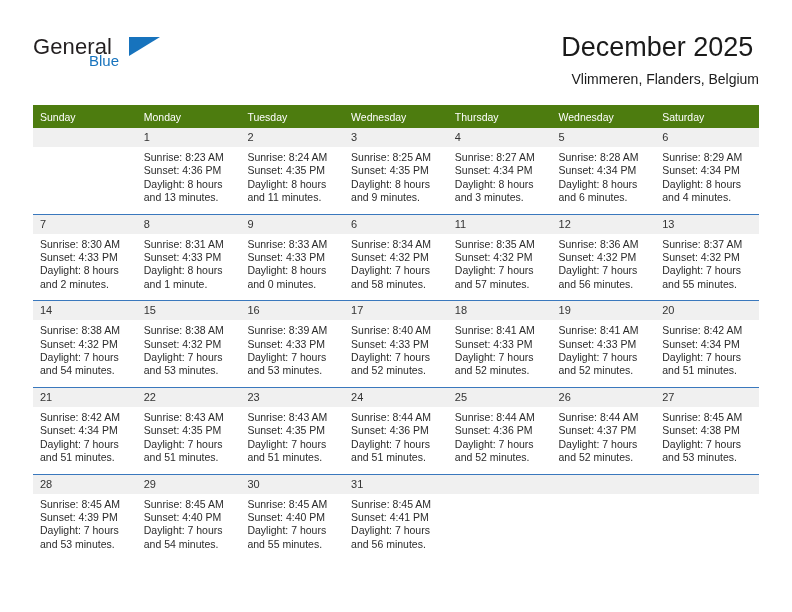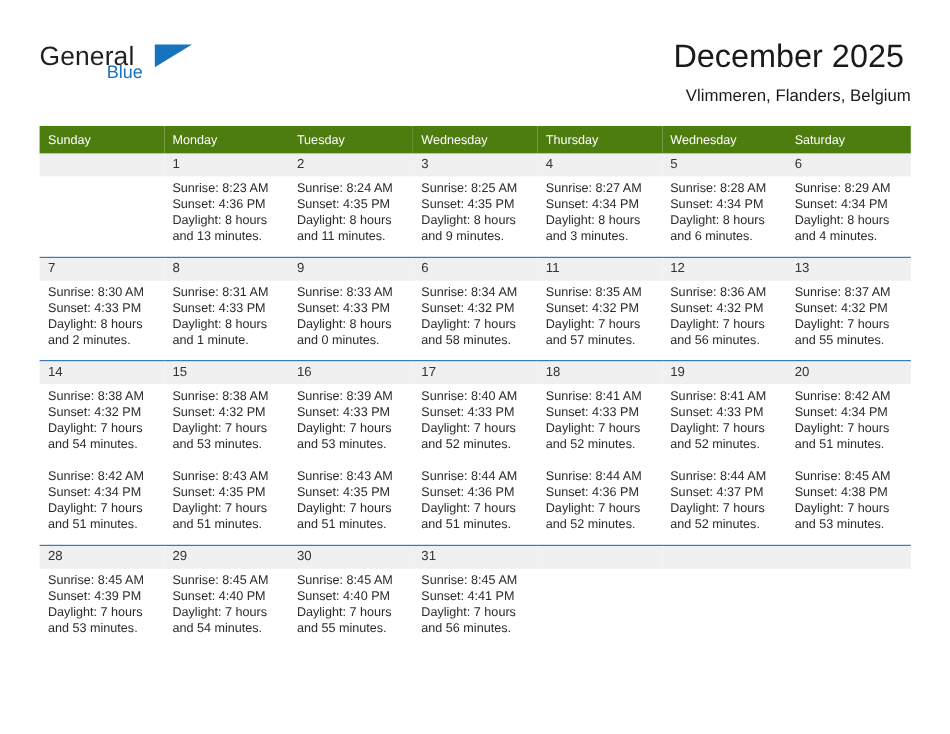--- a/index.html
+++ b/index.html
@@ -366,20 +366,29 @@
           </td>
           <td>
             <div class="cellbody">
               <div>Sunrise: 8:42 AM</div>
               <div>Sunset: 4:34 PM</div>
               <div>Daylight: 7 hours</div>
               <div>and 51 minutes.</div>
             </div>
           </td>
         </tr>
+        <tr class="daynum-row">
+          <td>21</td>
+          <td>22</td>
+          <td>23</td>
+          <td>24</td>
+          <td>25</td>
+          <td>26</td>
+          <td>27</td>
+        </tr>
         <tr class="week-row wk-first">
           <td>
             <div class="cellbody">
               <div>Sunrise: 8:42 AM</div>
               <div>Sunset: 4:34 PM</div>
               <div>Daylight: 7 hours</div>
               <div>and 51 minutes.</div>
             </div>
           </td>
           <td>

